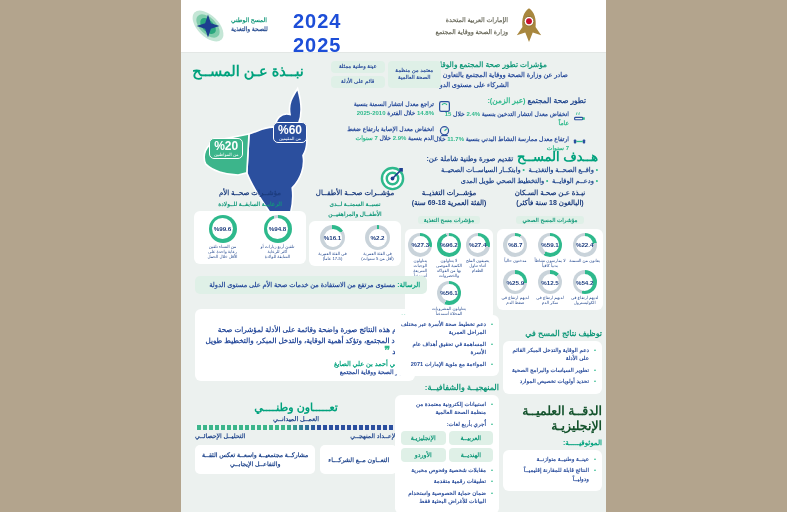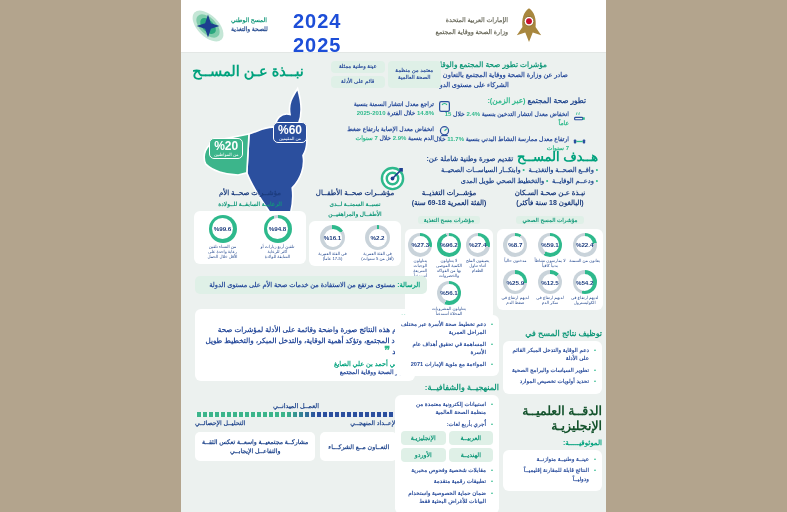--- a/index.html
+++ b/index.html
@@ -408,20 +408,21 @@
     <div class="qm">❝</div>
     <div class="qt">
       <span>تقدّم هذه النتائج صورة واضحة وقائمة على الأدلة لمؤشرات صحة أفراد المجتمع، وتؤكد أهمية الوقاية، والتدخل المبكر، والتخطيط طويل الأمد</span>
       <span class="qm">❞</span>
     </div>
     <div class="qa">معالي أحمد بن علي الصايغ</div>
     <div class="qs">وزير الصحة ووقاية المجتمع</div>
   </div>
 
   <div class="block coop">
+    <div class="t">تعـــــاون وطنــــي</div>
     <div class="ptop">العمــل الميدانــي</div>
     <div class="tl-bar"></div>
     <div class="tl-lbls">
       <span>الإعــداد المنهجــي</span>
       <span>التحليــل الإحصائــي</span>
     </div>
     <div class="coop-boxes">
       <div class="bx">التعــاون مــع الشركـــاء</div>
       <div class="bx">مشاركــة مجتمعيــة واسعــة تعكس الثقــة والتفاعــل الإيجابــي</div>
     </div>

